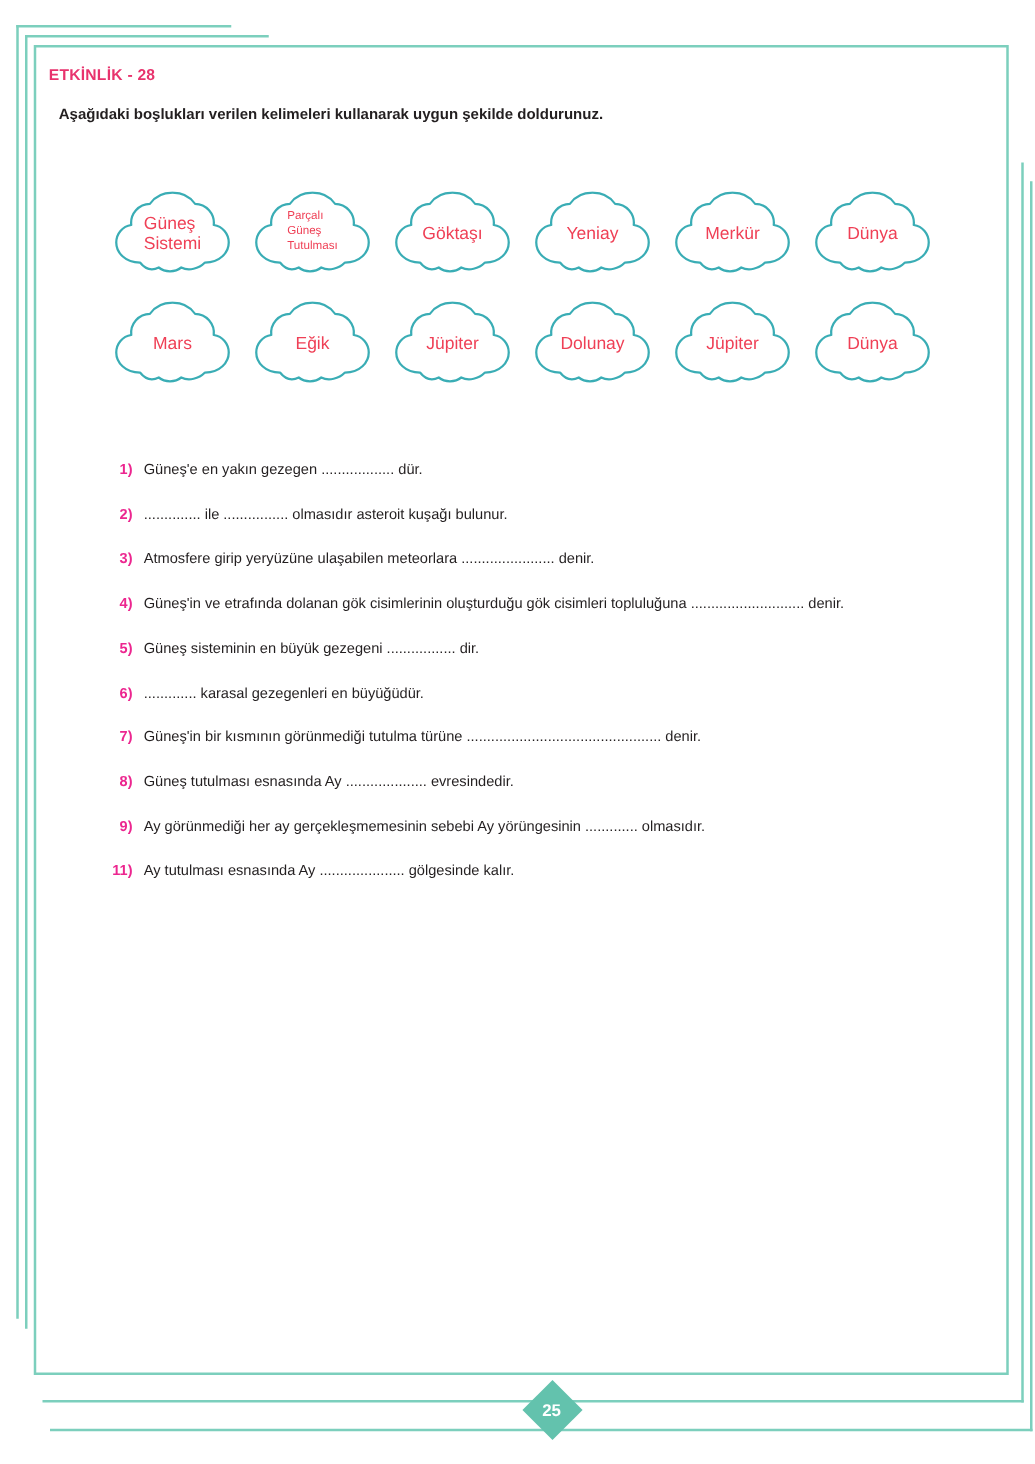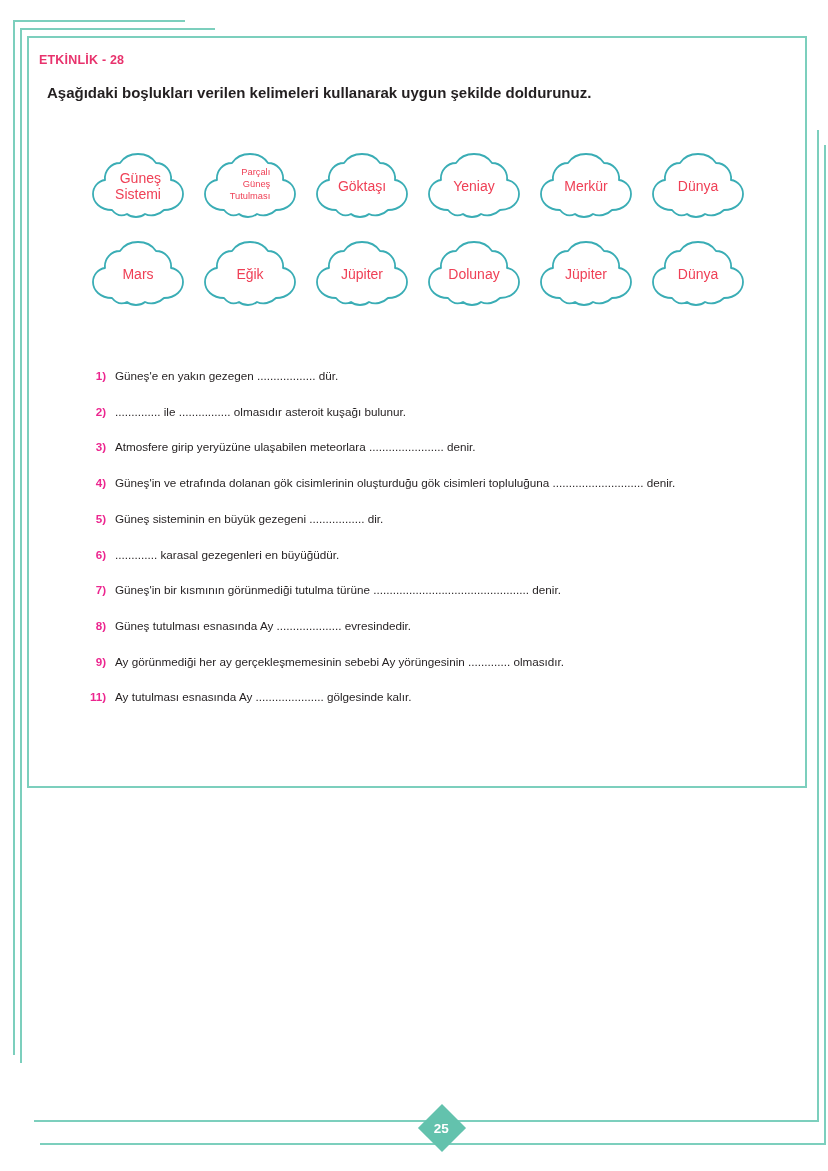--- a/index.html
+++ b/index.html
@@ -30,21 +30,21 @@
     left: 20px; top: 28px;
     width: 195px; height: 1035px;
     border-left: 2.5px solid #7ccfbd;
     border-top: 2.5px solid #7ccfbd;
     box-sizing: border-box;
     pointer-events: none;
   }
   .frame-main {
     position: absolute;
     left: 27px; top: 36px;
-    width: 780px; height: 752px;
+    width: 780px; height: 1064px;
     border: 2.5px solid #7ccfbd;
     box-sizing: border-box;
     background: #ffffff;
   }
   .frame-outer-br {
     position: absolute;
     left: 40px; top: 145px;
     width: 786px; height: 1000px;
     border-right: 2.5px solid #7ccfbd;
     border-bottom: 2.5px solid #7ccfbd;
@@ -66,21 +66,21 @@
     position: absolute;
     left: 10px; top: 15px;
     font-size: 12.5px;
     font-weight: bold;
     color: #e8336d;
     letter-spacing: 0.2px;
   }
   .instruction {
     position: absolute;
     left: 18px; top: 46px;
-    font-size: 15px;
+    font-size: 12px;
     font-weight: bold;
     color: #231f20;
   }
 
   
   .cloud-area {
     position: absolute;
     left: 60px;
     top: 105px;
     width: 700px;
@@ -103,21 +103,21 @@
   }
   .cloud svg {
     position: absolute;
     left: 0; top: 0;
     width: 98px;
     height: 68px;
   }
   .cloud-label {
     position: relative;
     z-index: 2;
-    text-align: right;
+    text-align: left;
     color: #ef4056;
     font-size: 14px;
     line-height: 1.12;
     max-width: 84px;
     word-break: break-word;
   }
   .cloud-label.small {
     font-size: 9.3px;
     line-height: 1.32;
     margin-top: -6px;

